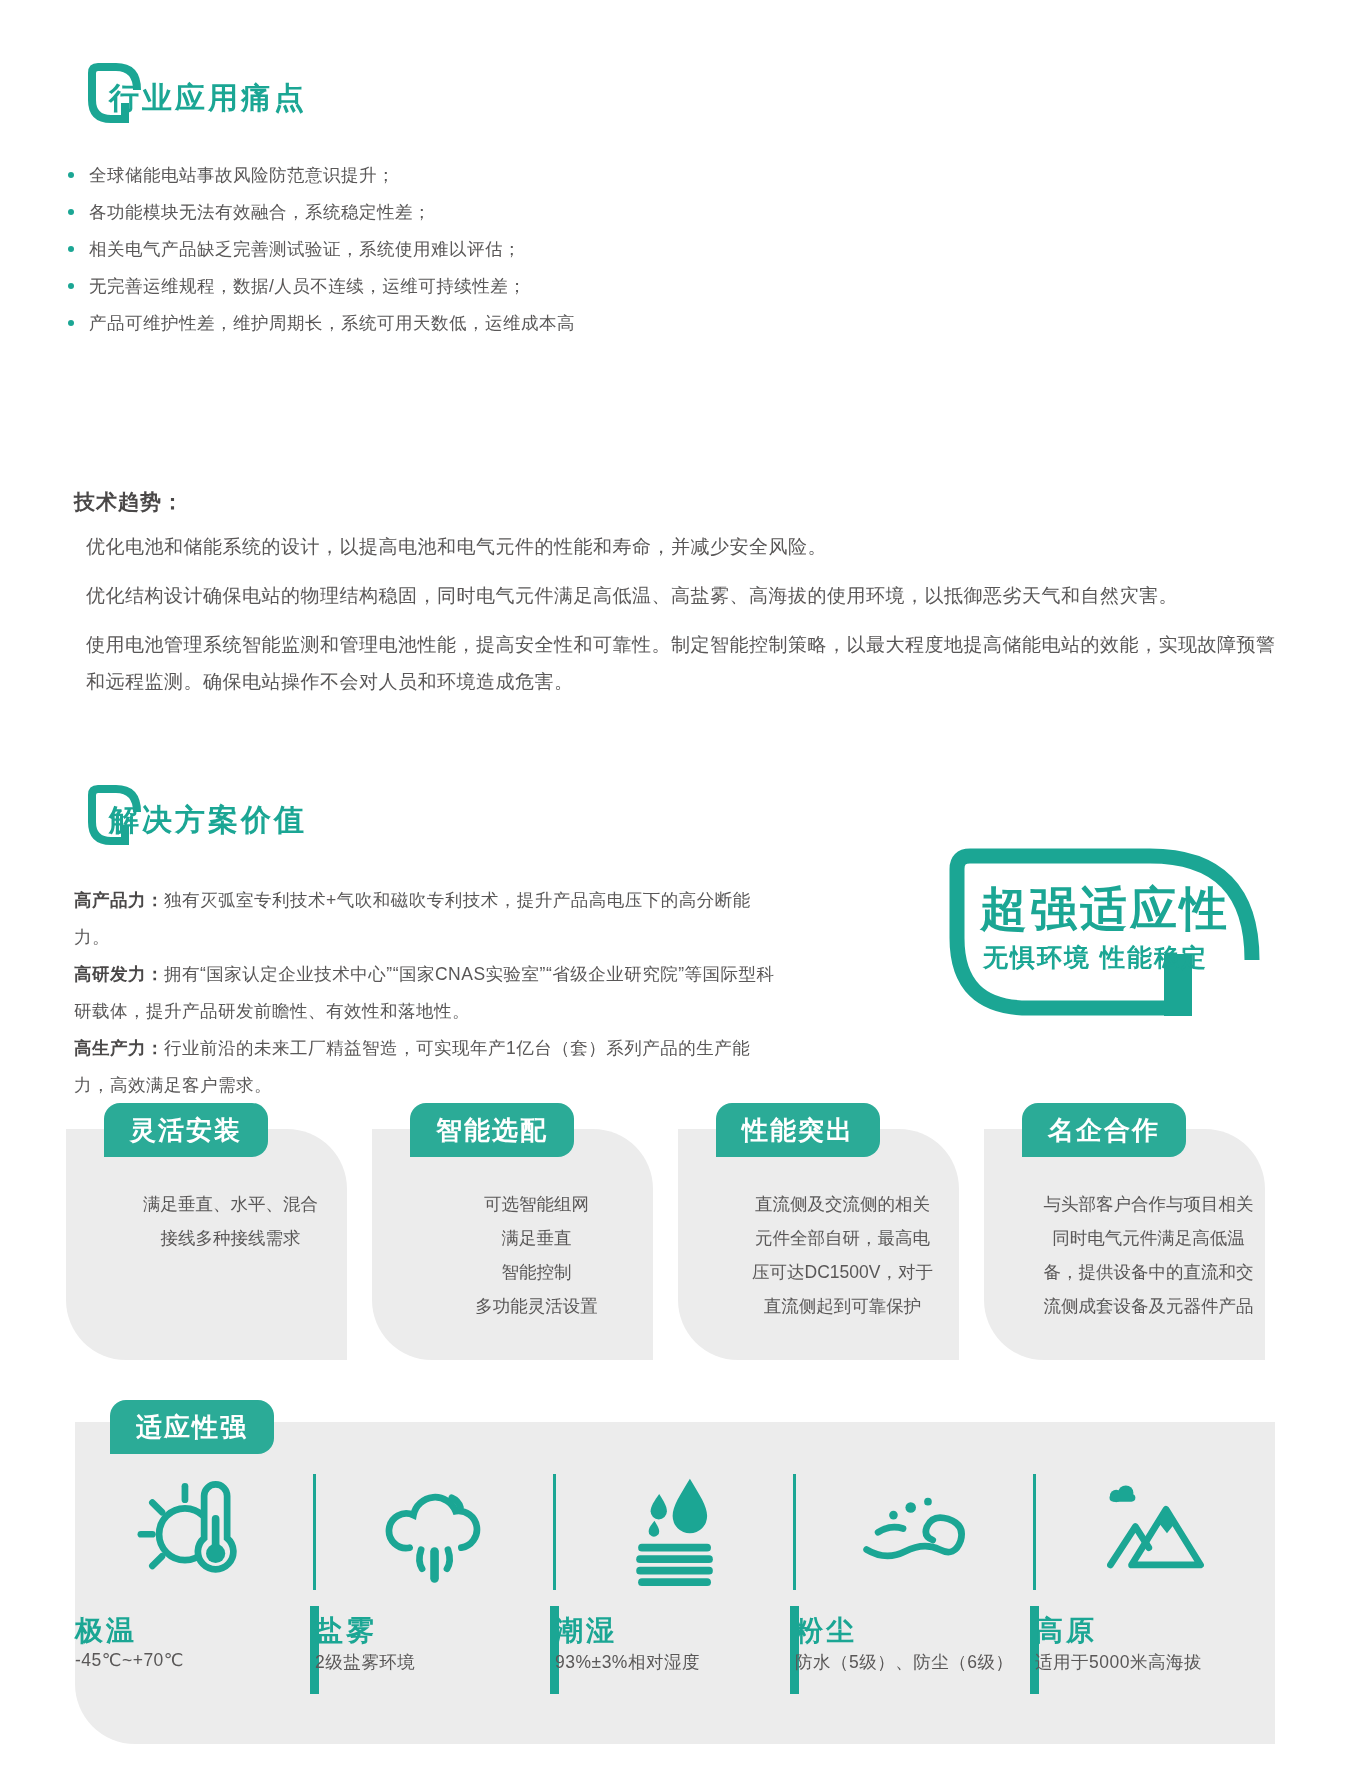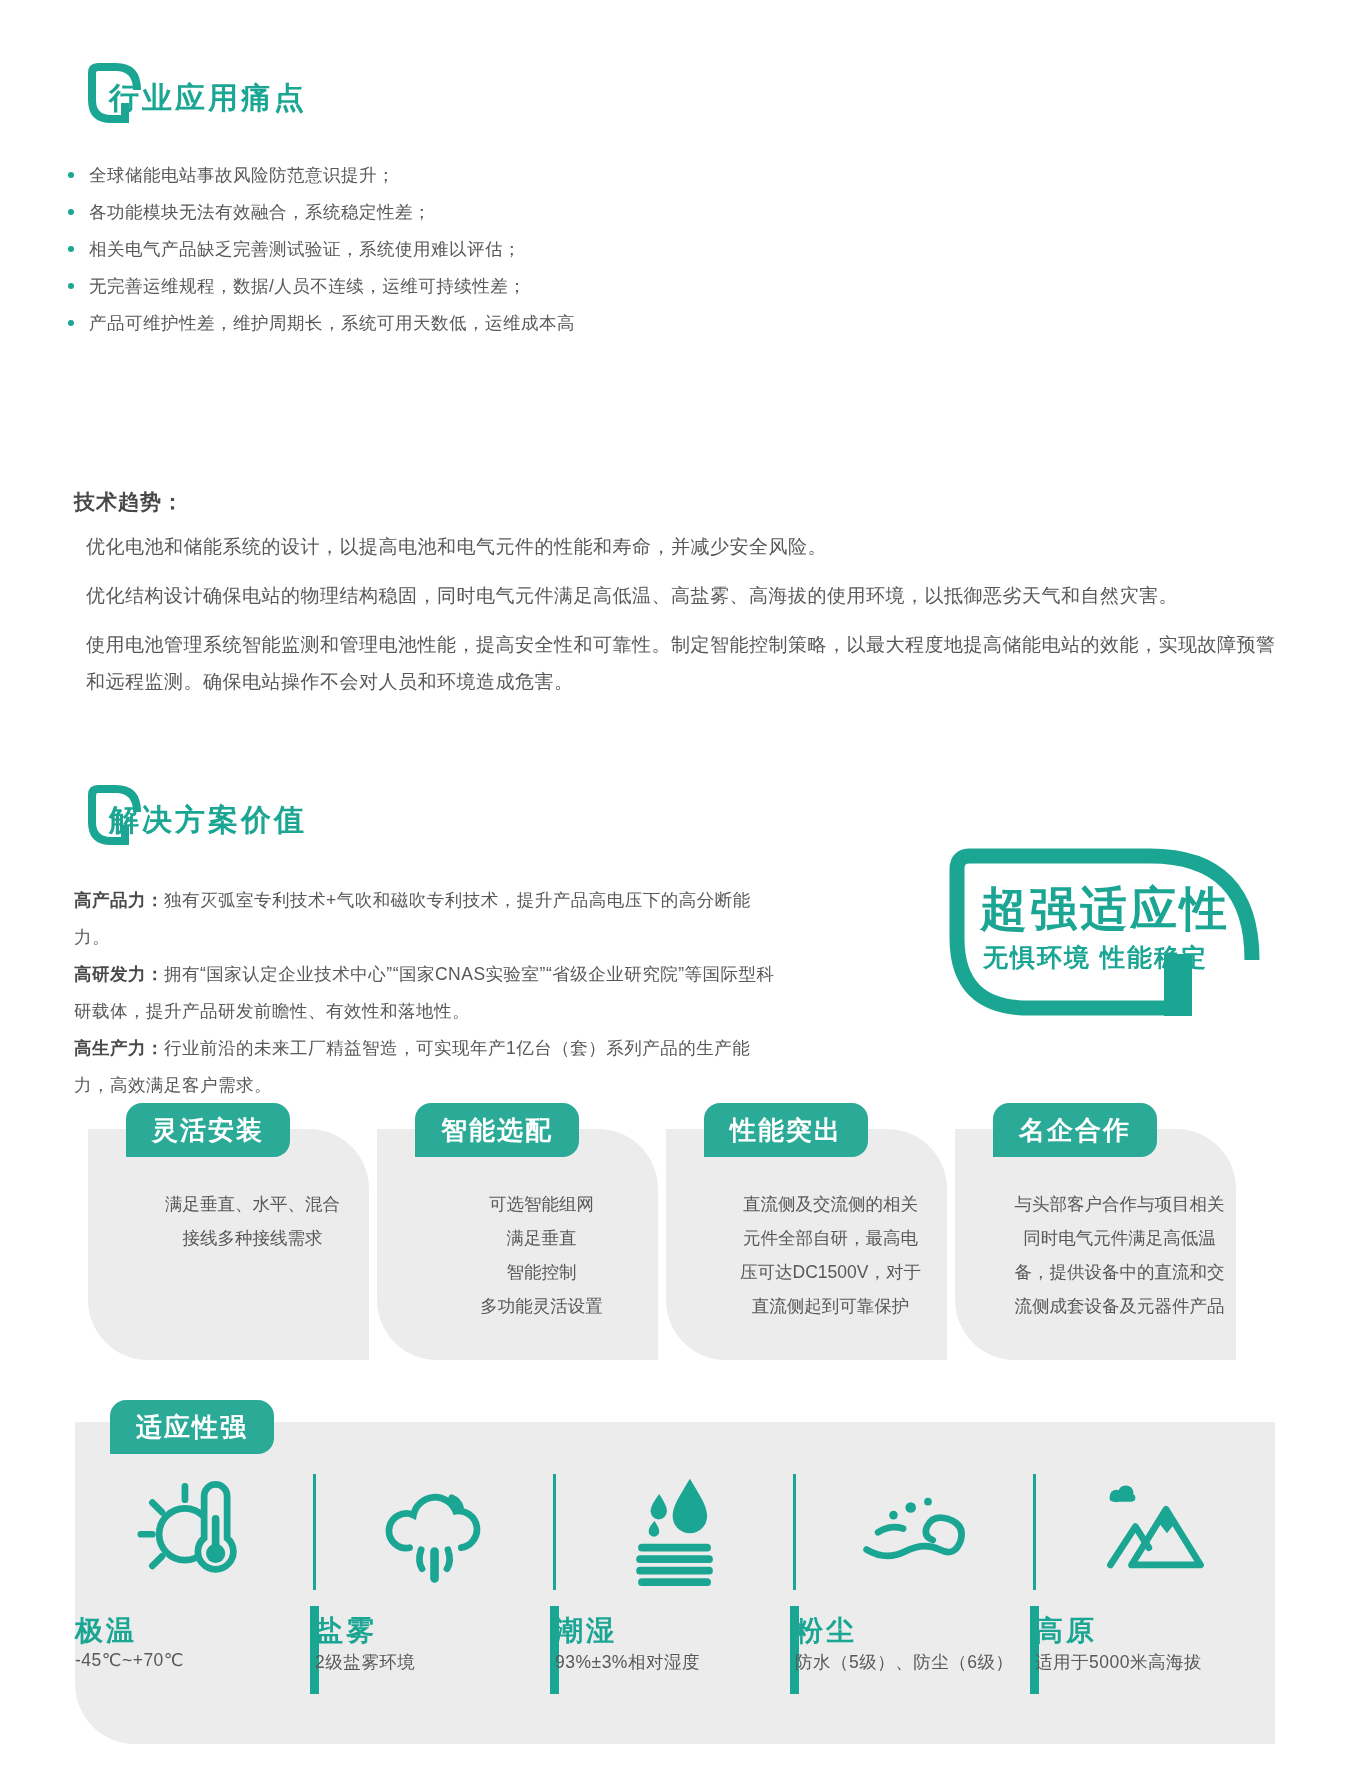--- a/index.html
+++ b/index.html
@@ -35,22 +35,22 @@
   .solution-text p{margin:0;}
   .solution-text b{color:var(--dark);}
 
   
   .badge{position:absolute;left:936px;top:836px;width:338px;height:198px;}
   .badge svg{position:absolute;left:0;top:0;}
   .badge-title{position:absolute;left:44px;top:42px;font-size:47px;font-weight:bold;color:var(--accent);letter-spacing:3px;white-space:nowrap;}
   .badge-sub{position:absolute;left:47px;top:105px;font-size:25px;font-weight:bold;color:var(--accent);letter-spacing:2px;white-space:nowrap;}
 
   
-  .cards{position:absolute;left:88px;top:1103px;width:1200px;display:grid;
-         grid-template-columns:repeat(4,281px);column-gap:8px;}
+  .cards{position:absolute;left:66px;top:1103px;width:1200px;display:grid;
+         grid-template-columns:repeat(4,281px);column-gap:25px;}
   .card{position:relative;}
   .pill{position:absolute;left:38px;top:0;height:54px;line-height:54px;padding:0 26px;
         background:var(--pill);color:#fff;font-size:26px;font-weight:bold;
         border-radius:16px 16px 16px 0;letter-spacing:2px;z-index:2;white-space:nowrap;}
   .card-body{margin-top:26px;height:231px;background:var(--card);border-radius:0 60px 0 60px;
              display:flex;flex-direction:column;align-items:center;padding-top:58px;padding-left:48px;}
   .card-line{font-size:17.5px;line-height:34px;color:var(--body);text-align:center;white-space:nowrap;}
 
   
   .adapt{position:absolute;left:75px;top:1422px;width:1200px;height:322px;background:var(--card);

